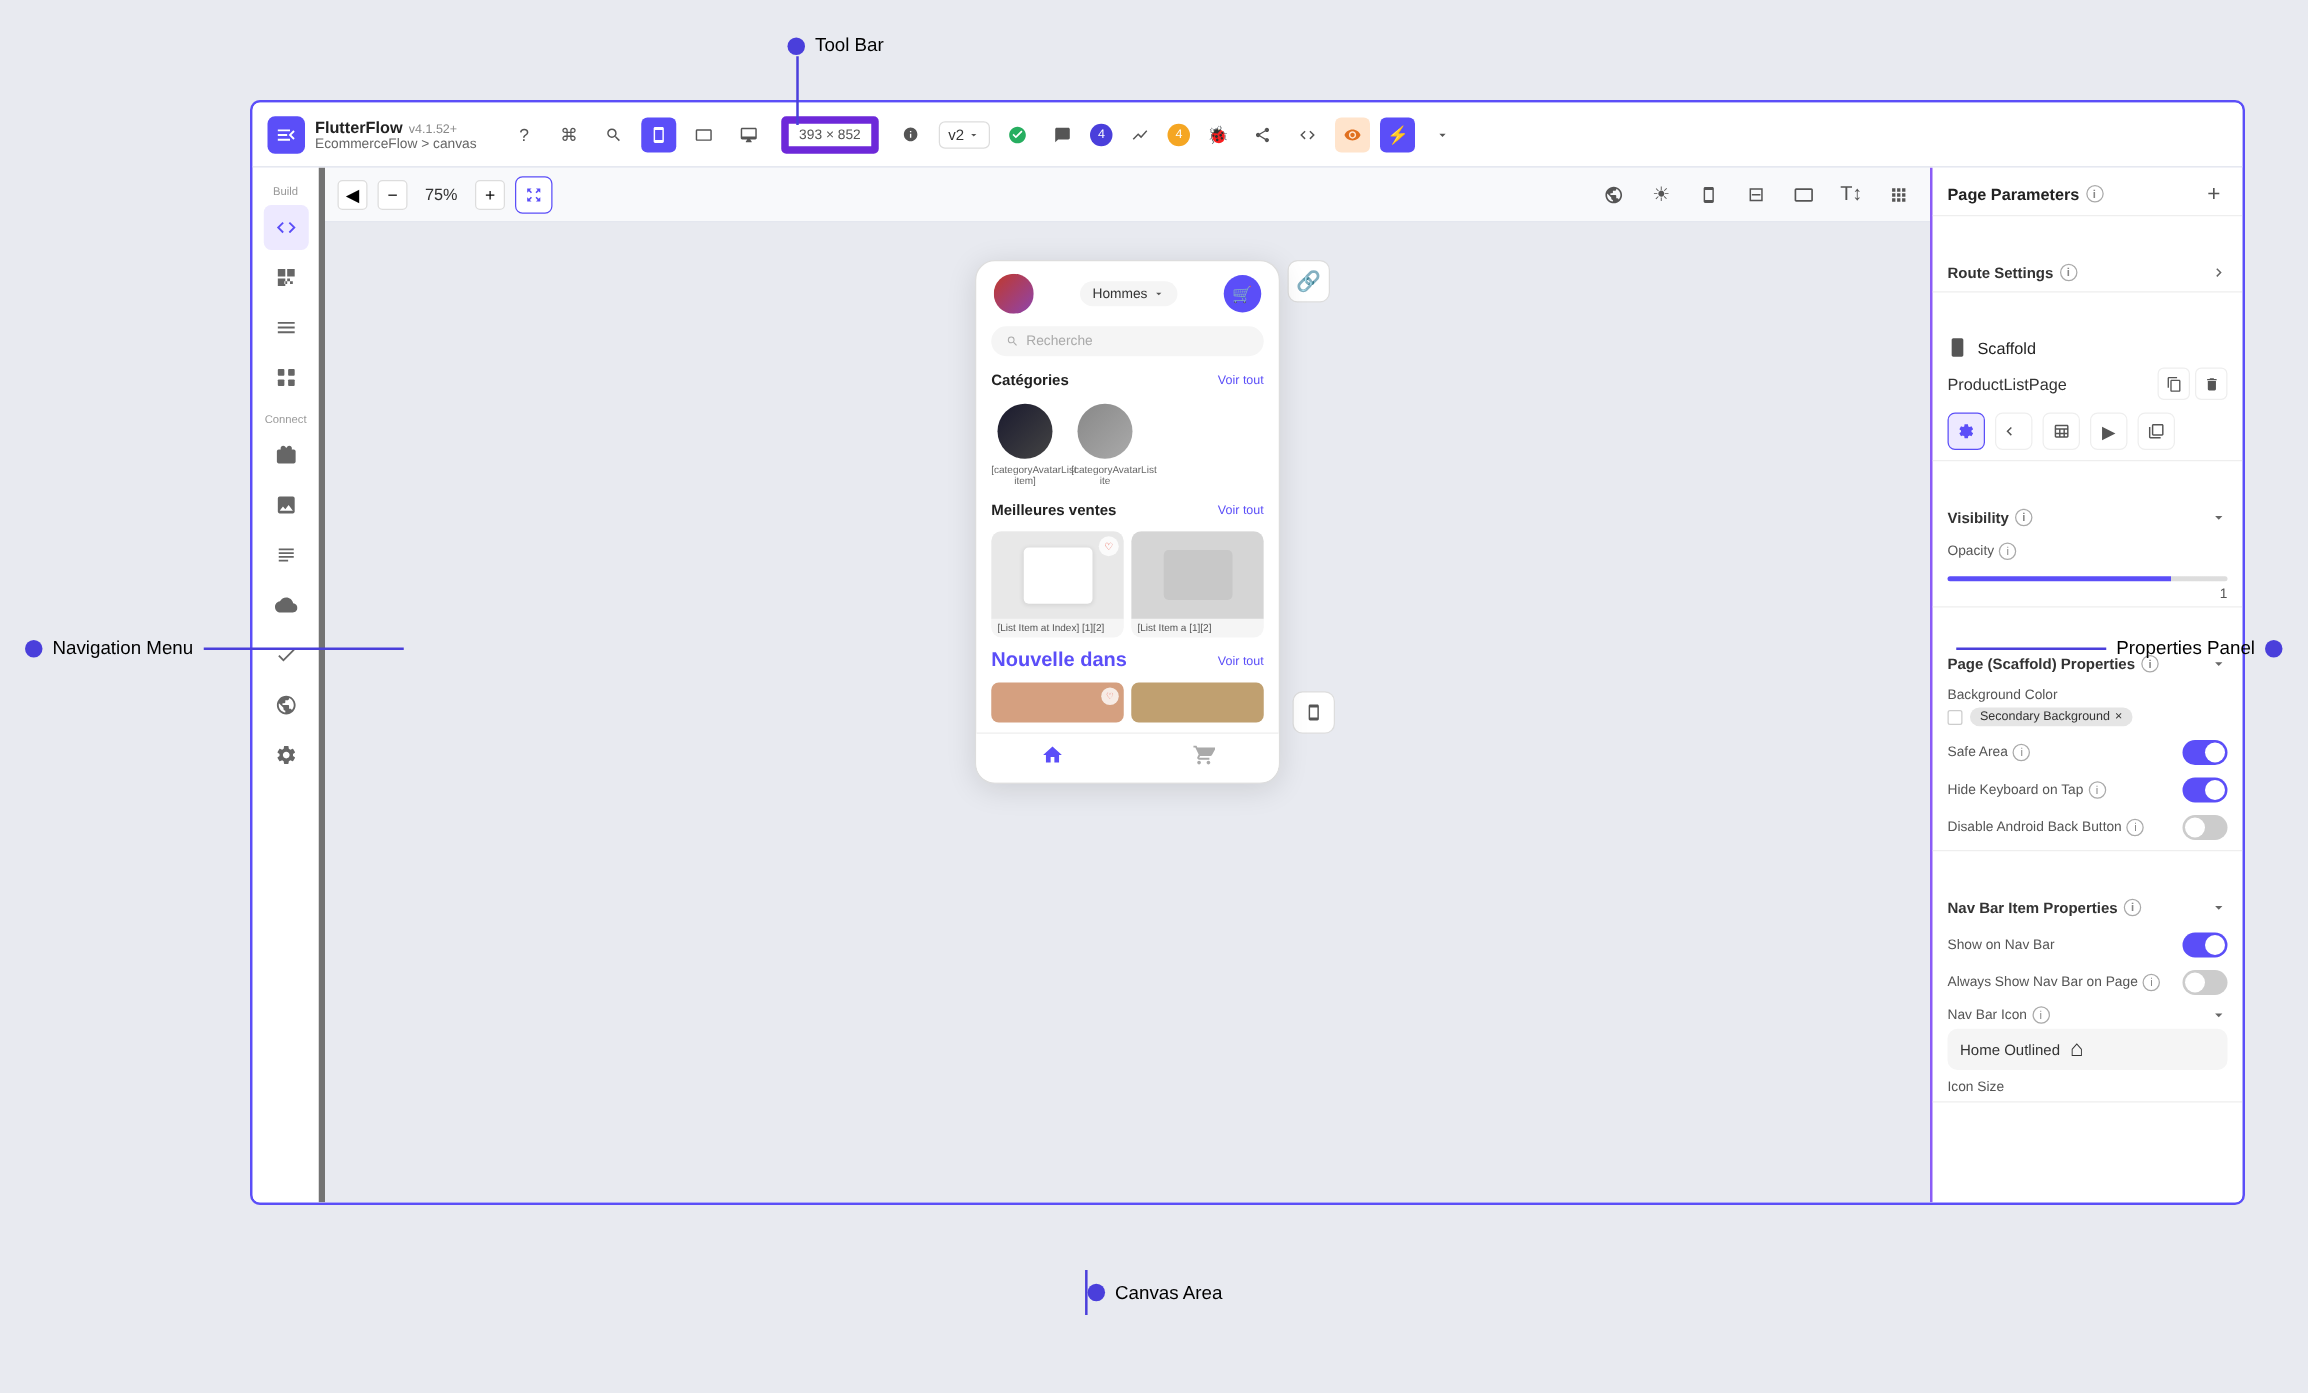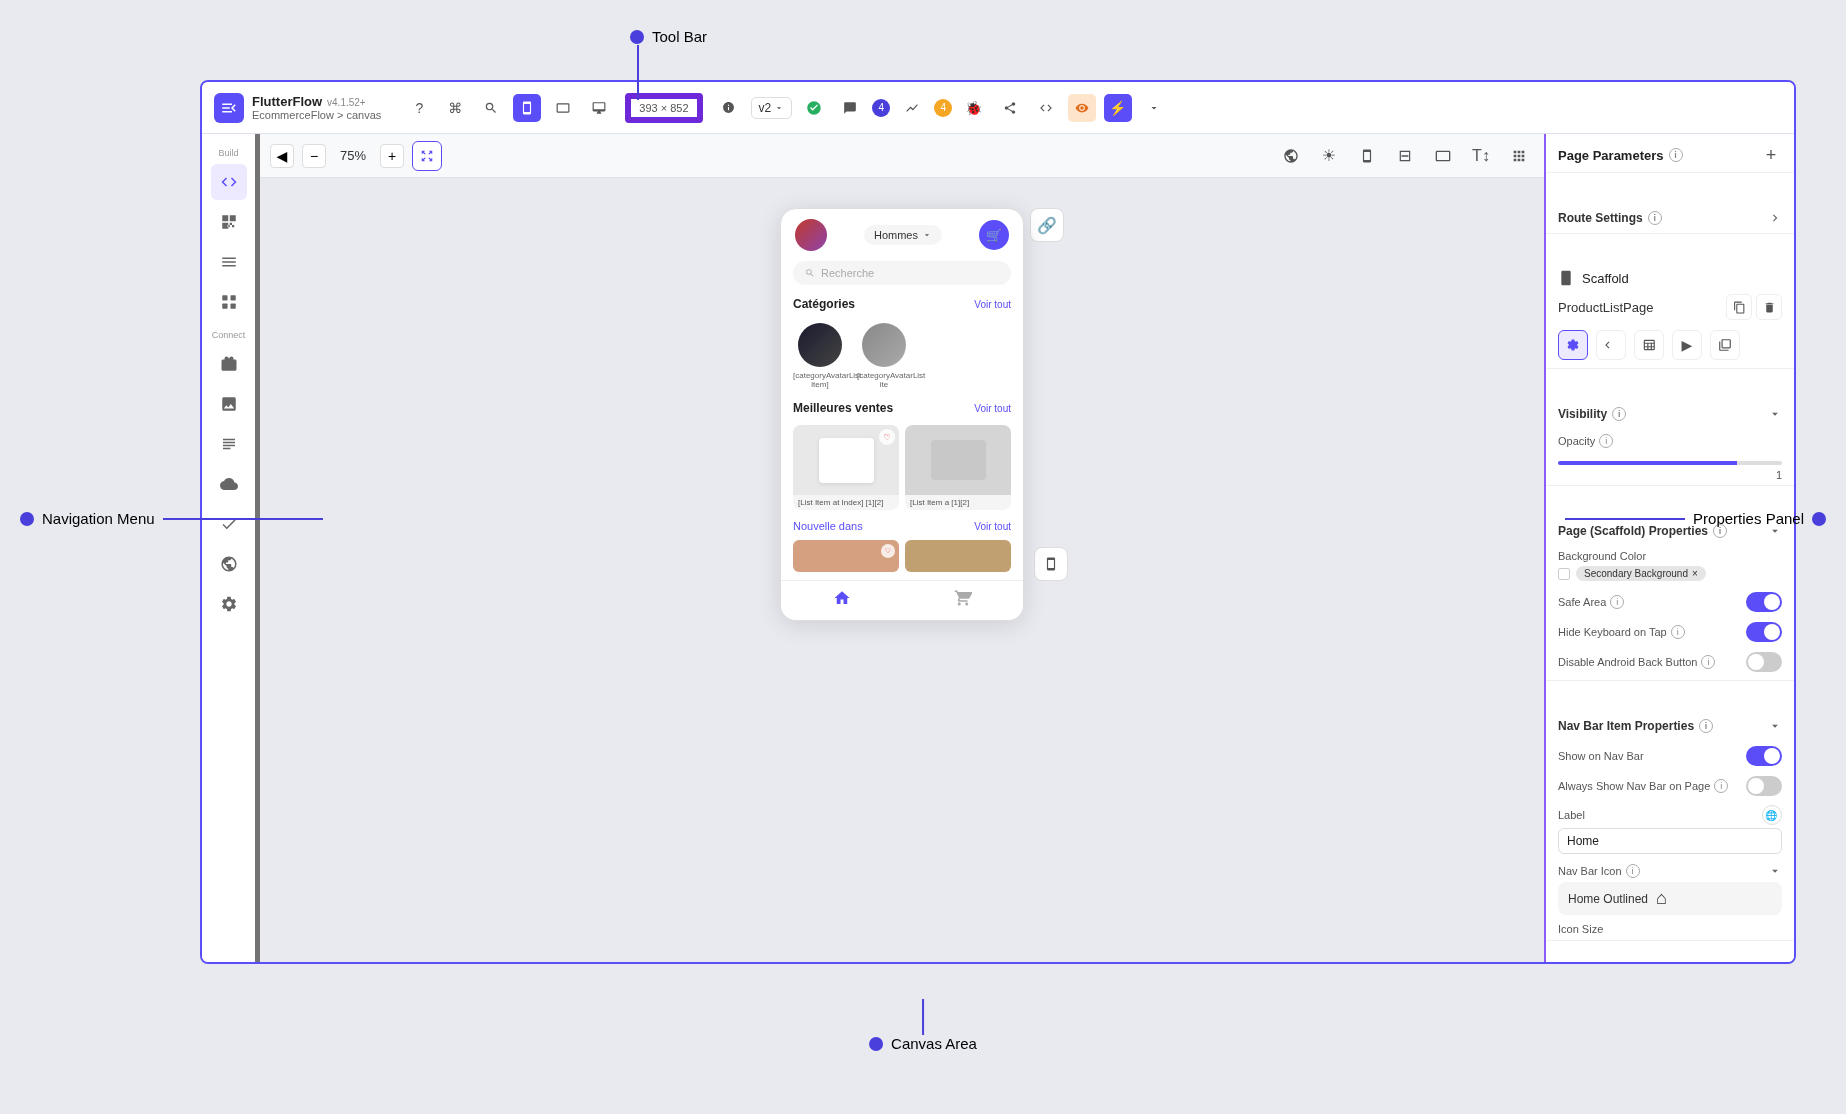--- a/index.html
+++ b/index.html
@@ -389,21 +389,21 @@
       width: 16px;
       height: 16px;
       background: rgba(255,255,255,0.8);
       border-radius: 50%;
       display: flex;
       align-items: center;
       justify-content: center;
       font-size: 8px;
       color: #e74c3c;
     }
-    .phone-nouvelle-title { font-size: 11px; font-weight: 400; color: #5b4ef8; }
+    .phone-nouvelle-title { font-size: 16px; font-weight: 700; color: #5b4ef8; }
 
     .phone-bottom-nav {
       background: white;
       border-top: 1px solid #eee;
       display: flex;
       justify-content: space-around;
       padding: 8px 0;
       margin-top: 4px;
     }
     .phone-nav-icon {
@@ -702,21 +702,21 @@
     <span style="font-size:15px; font-weight:500;">Navigation Menu</span>
     <div style="height:2px; width:160px; background:#4a3fdb;"></div>
   </div>
 
   <div style="position:absolute; top:510px; right:20px; display:flex; align-items:center; gap:8px; z-index:10; flex-direction:row-reverse;">
     <div class="ann-dot"></div>
     <span style="font-size:15px; font-weight:500;">Properties Panel</span>
     <div style="height:2px; width:120px; background:#4a3fdb;"></div>
   </div>
 
-  <div style="position:absolute; bottom:62px; left:50%; transform:translateX(-50%); display:flex; flex-direction:column; align-items:center; z-index:10;">
+  <div style="position:absolute; bottom:62px; left:50%; transform:translateX(-50%); display:flex; align-items:center; z-index:10;">
     <div style="width:2px; height:36px; background:#4a3fdb;"></div>
     <div style="display:flex; align-items:center; gap:8px;">
       <div class="ann-dot"></div>
       <span style="font-size:15px; font-weight:500;">Canvas Area</span>
     </div>
   </div>
 
   <div class="ide-container">
 
     <div class="toolbar">
@@ -1179,27 +1179,20 @@
           </div>
 
           <div class="props-row">
             <span class="props-label">
               <span>Always Show Nav Bar on Page</span>
               <span class="info-icon">i</span>
             </span>
             <div class="toggle-switch off"></div>
           </div>
 
-          <div class="props-input-row">
-            <div class="props-input-label">
-              <span>Label</span>
-              <div style="margin-left:auto; width:20px; height:20px; border-radius:50%; border:1px solid #ddd; display:flex; align-items:center; justify-content:center; font-size:10px; cursor:pointer;">🌐</div>
-            </div>
-            <input type="text" class="props-text-input" value="Home" style="">
-          </div>
 
           <div class="props-nav-icon-row">
             <div style="display:flex; align-items:center; justify-content:space-between; margin-bottom:4px;">
               <span class="props-label">
                 <span>Nav Bar Icon</span>
                 <span class="info-icon">i</span>
               </span>
               <svg width="14" height="14" viewBox="0 0 24 24" fill="#666">
                   <path d="M7 10l5 5 5-5z"></path>
                 </svg>

